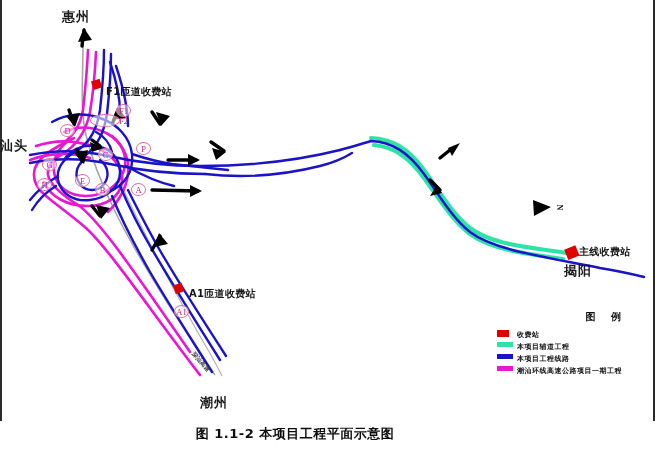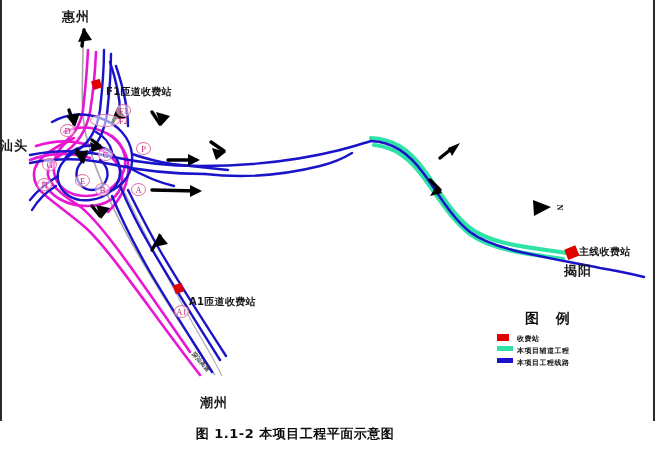--- a/index.html
+++ b/index.html
@@ -94,24 +94,24 @@
     transform: rotate(90deg);
   }
   .legend {
     position: absolute;
     left: 497px;
     top: 310px;
     width: 130px;
   }
   .legend-title {
     font-family: "DejaVu Sans", "Liberation Sans", sans-serif;
-    font-size: 14px;
+    font-size: 10px;
     font-weight: 700;
     color: #111;
-    text-align: left;
+    text-align: right;
     letter-spacing: 6px;
     margin-bottom: 6px;
     padding-left: 28px;
   }
   .legend-row {
     display: flex;
     align-items: flex-start;
     height: 11px;
     margin-bottom: 1px;
   }
@@ -279,38 +279,42 @@
   <div class="city-label" style="left:62px;  top:8px;">惠州</div>
   <div class="city-label" style="left:0;   top:137px;">汕头</div>
   <div class="city-label" style="left:200px; top:394px;">潮州</div>
   <div class="city-label" style="left:564px; top:262px;">揭阳</div>
 
   <div class="road-name" style="left:196px; top:350px;">深汕高速</div>
 
   <div class="compass-n" style="left:557px; top:203px;">N</div>
 
   <div class="toll-label" style="left:106px; top:85px;">F1匝道收费站</div>
-  <div class="toll-label" style="left:189px; top:295px;">A1匝道收费站</div>
+  <div class="toll-label" style="left:189px; top:287px;">A1匝道收费站</div>
   <div class="toll-label" style="left:579px; top:245px;">主线收费站</div>
 
   <div class="legend">
     <div class="legend-title">图  例</div>
 
     <div class="legend-row">
       <div class="legend-swatch box" style="background:#e00000;"></div>
       <div class="legend-text">收费站</div>
     </div>
 
     <div class="legend-row">
       <div class="legend-swatch" style="background:#2fe3a8;"></div>
       <div class="legend-text">本项目辅道工程</div>
     </div>
 
     <div class="legend-row">
       <div class="legend-swatch" style="background:#1a13c8;"></div>
       <div class="legend-text">本项目工程线路</div>
     </div>
 
+    <div class="legend-row">
+      <div class="legend-swatch" style="background:#e817d2;"></div>
+      <div class="legend-text">潮汕环线高速公路项目一期工程</div>
+    </div>
   </div>
 
   <div class="caption">图 1.1-2 本项目工程平面示意图</div>
 
 </div>
 
 </body></html>

